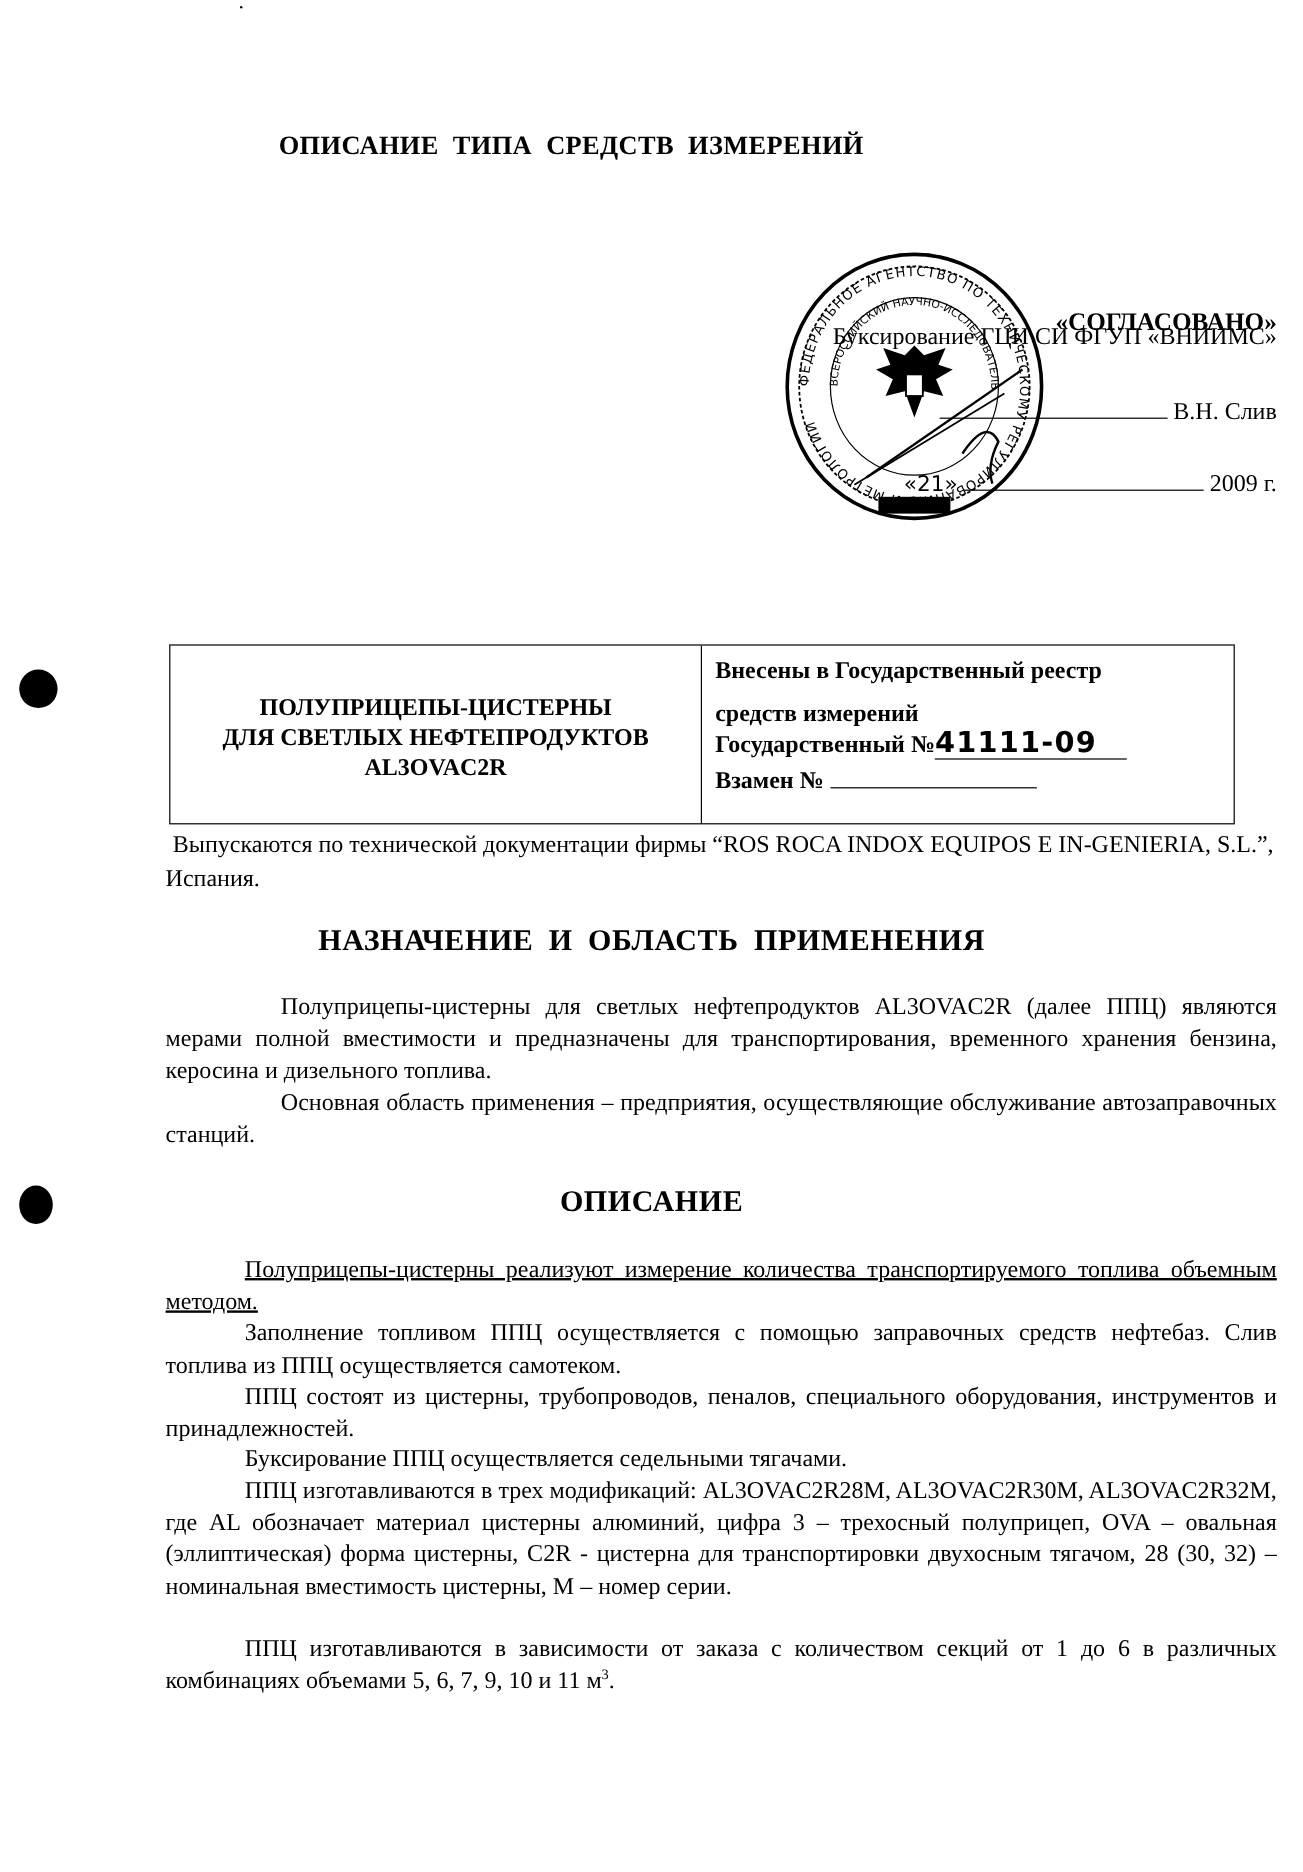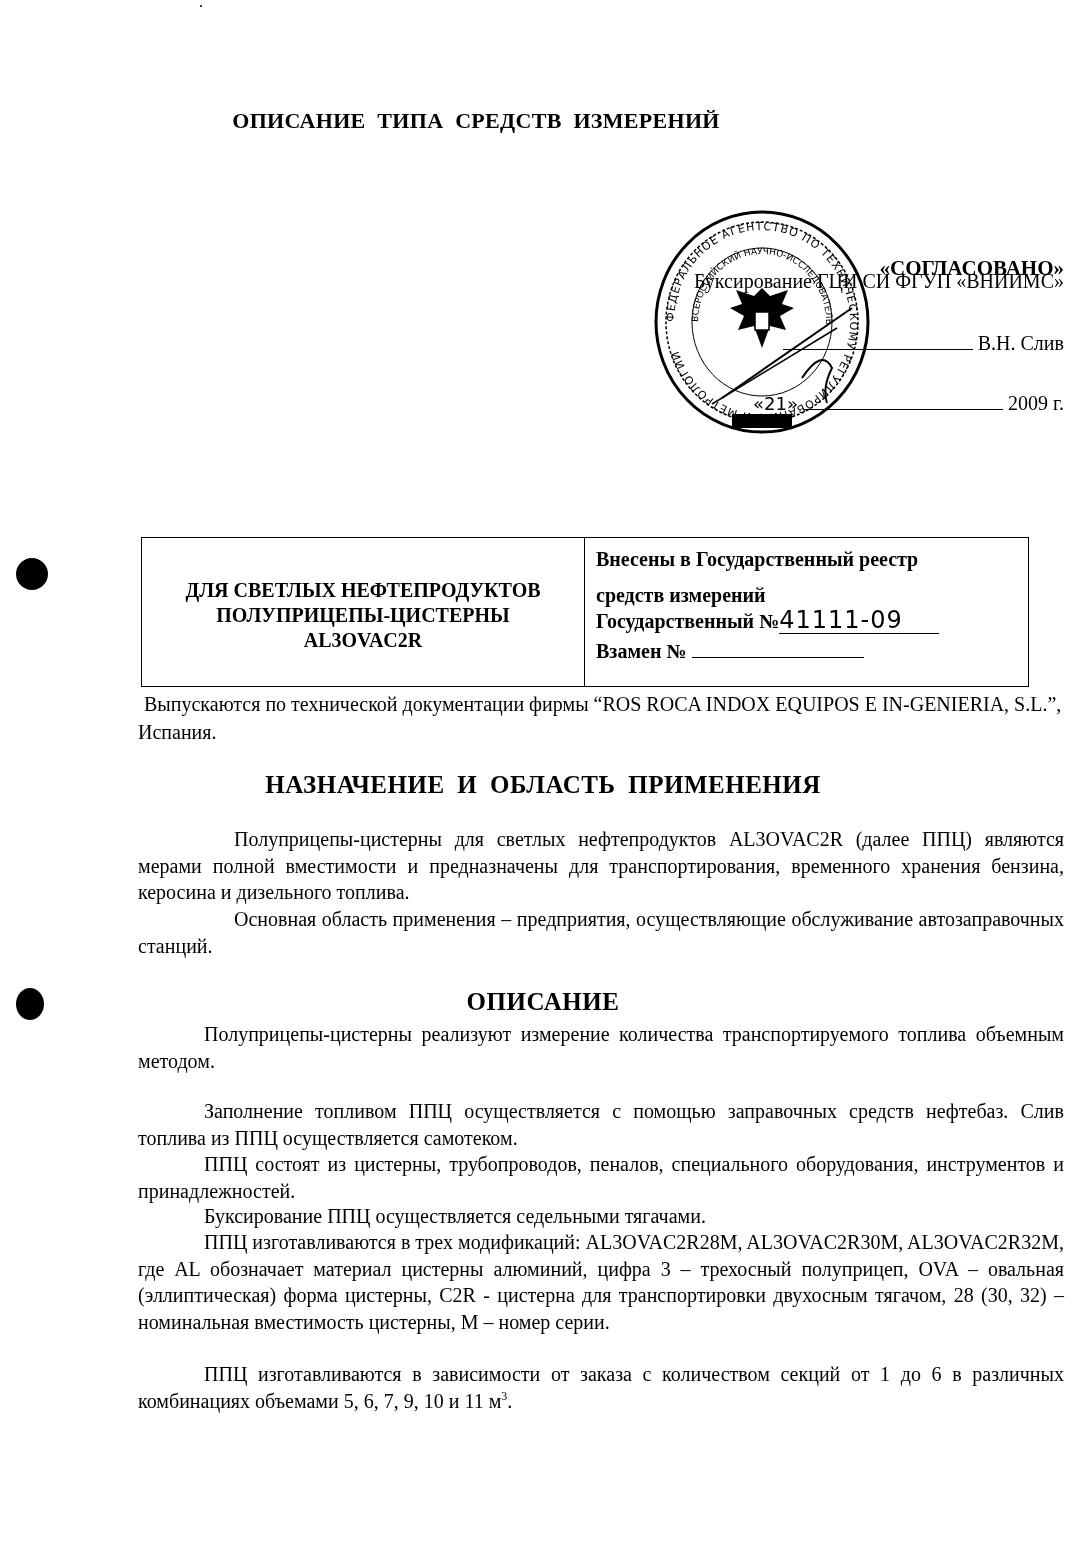--- a/index.html
+++ b/index.html
@@ -15,21 +15,21 @@
   .approval .l3 { top: 120px; }
   .approval .l4 { top: 180px; }
   .sign-line { display: inline-block; border-bottom: 1.5px solid #000; vertical-align: baseline; }
   .stamp { left: 652px; top: 208px; width: 220px; height: 228px; }
   .regbox { left: 141px; top: 537px; width: 888px; height: 150px; border: 1.5px solid #000; box-sizing: border-box; }
   .regbox .left { position: absolute; left: 0; top: 0; width: 443px; height: 100%; border-right: 1.5px solid #000;
                   display: flex; flex-direction: column; justify-content: center; align-items: center;
                   font-weight: bold; font-size: 20px; line-height: 25px; text-align: center; padding-top: 6px; box-sizing: border-box; }
   .regbox .right { position: absolute; left: 454px; top: 6px; font-weight: bold; font-size: 20px; line-height: 30px; }
   .regbox .right .r2 { line-height: 22px; margin-top: 10px; }
-  .handnum { font-family: "DejaVu Sans", sans-serif; font-weight: normal; font-size: 24px; letter-spacing: 1px;
+  .handnum { font-family: "DejaVu Sans", sans-serif; font-weight: bold; font-size: 24px; letter-spacing: 1px;
              display: inline-block; width: 160px; border-bottom: 1.5px solid #000; line-height: 26px; }
   .blank { display: inline-block; width: 172px; border-bottom: 1.5px solid #000; height: 18px; vertical-align: baseline; }
   .manuf { left: 138px; top: 690px; width: 926px; font-size: 20px; line-height: 28px; text-indent: 6px; }
   .h2 { left: 0; width: 1086px; text-align: center; font-weight: bold; font-size: 25px; letter-spacing: 0.5px; word-spacing: 6px; }
   .p { left: 138px; width: 926px; font-size: 20px; line-height: 26.5px; text-align: justify; }
   .p .ind { display: inline-block; }
   .dot { background: #000; border-radius: 50%; }
   sup { font-size: 12px; line-height: 0; }
 </style>
 </head>
@@ -76,22 +76,22 @@
   </div>
   <div class="line l4">
     <span style="font-family:'DejaVu Sans',sans-serif;font-size:18px;margin-top:23px;">«21»</span>
     <span class="sign-line" style="width:200px;"></span>
     <span>2009 г.</span>
   </div>
 </div>
 
 <div class="abs regbox">
   <div class="left">
+    <div>ПОЛУПРИЦЕПЫ-ЦИСТЕРНЫ</div>
     <div>ДЛЯ СВЕТЛЫХ НЕФТЕПРОДУКТОВ</div>
-    <div>ПОЛУПРИЦЕПЫ-ЦИСТЕРНЫ</div>
     <div>AL3OVAC2R</div>
   </div>
   <div class="right">
     <div>Внесены в Государственный реестр</div>
     <div class="r2">средств измерений</div>
     <div>
       <span>Государственный №</span><span class="handnum">41111-09</span>
     </div>
     <div>
       <span>Взамен №</span>
@@ -106,21 +106,21 @@
 
 <div class="abs p" style="top:826px;">
   <span class="ind" style="width:96px;"></span><span>Полуприцепы-цистерны для светлых нефтепродуктов AL3OVAC2R (далее ППЦ) являются мерами полной вместимости и предназначены для транспортирования, временного хранения бензина, керосина и дизельного топлива.</span>
 </div>
 <div class="abs p" style="top:906px;">
   <span class="ind" style="width:96px;"></span><span>Основная область применения – предприятия, осуществляющие обслуживание автозаправочных станций.</span>
 </div>
 
 <div class="abs h2" style="top:988px;">ОПИСАНИЕ</div>
 
-<div class="abs p" style="top:1021px;">
+<div class="abs p" style="top:1045px;text-decoration:underline;">
   <span class="ind" style="width:66px;"></span><span>Полуприцепы-цистерны реализуют измерение количества транспортируемого топлива объемным методом.</span>
 </div>
 <div class="abs p" style="top:1098px;">
   <span class="ind" style="width:66px;"></span><span>Заполнение топливом ППЦ осуществляется с помощью заправочных средств нефтебаз. Слив топлива из ППЦ осуществляется самотеком.</span>
 </div>
 <div class="abs p" style="top:1151px;">
   <span class="ind" style="width:66px;"></span><span>ППЦ состоят из  цистерны,  трубопроводов, пеналов, специального оборудования, инструментов и принадлежностей.</span>
 </div>
 <div class="abs p" style="top:1203px;">
   <span class="ind" style="width:66px;"></span><span>Буксирование ППЦ осуществляется седельными тягачами.</span>

